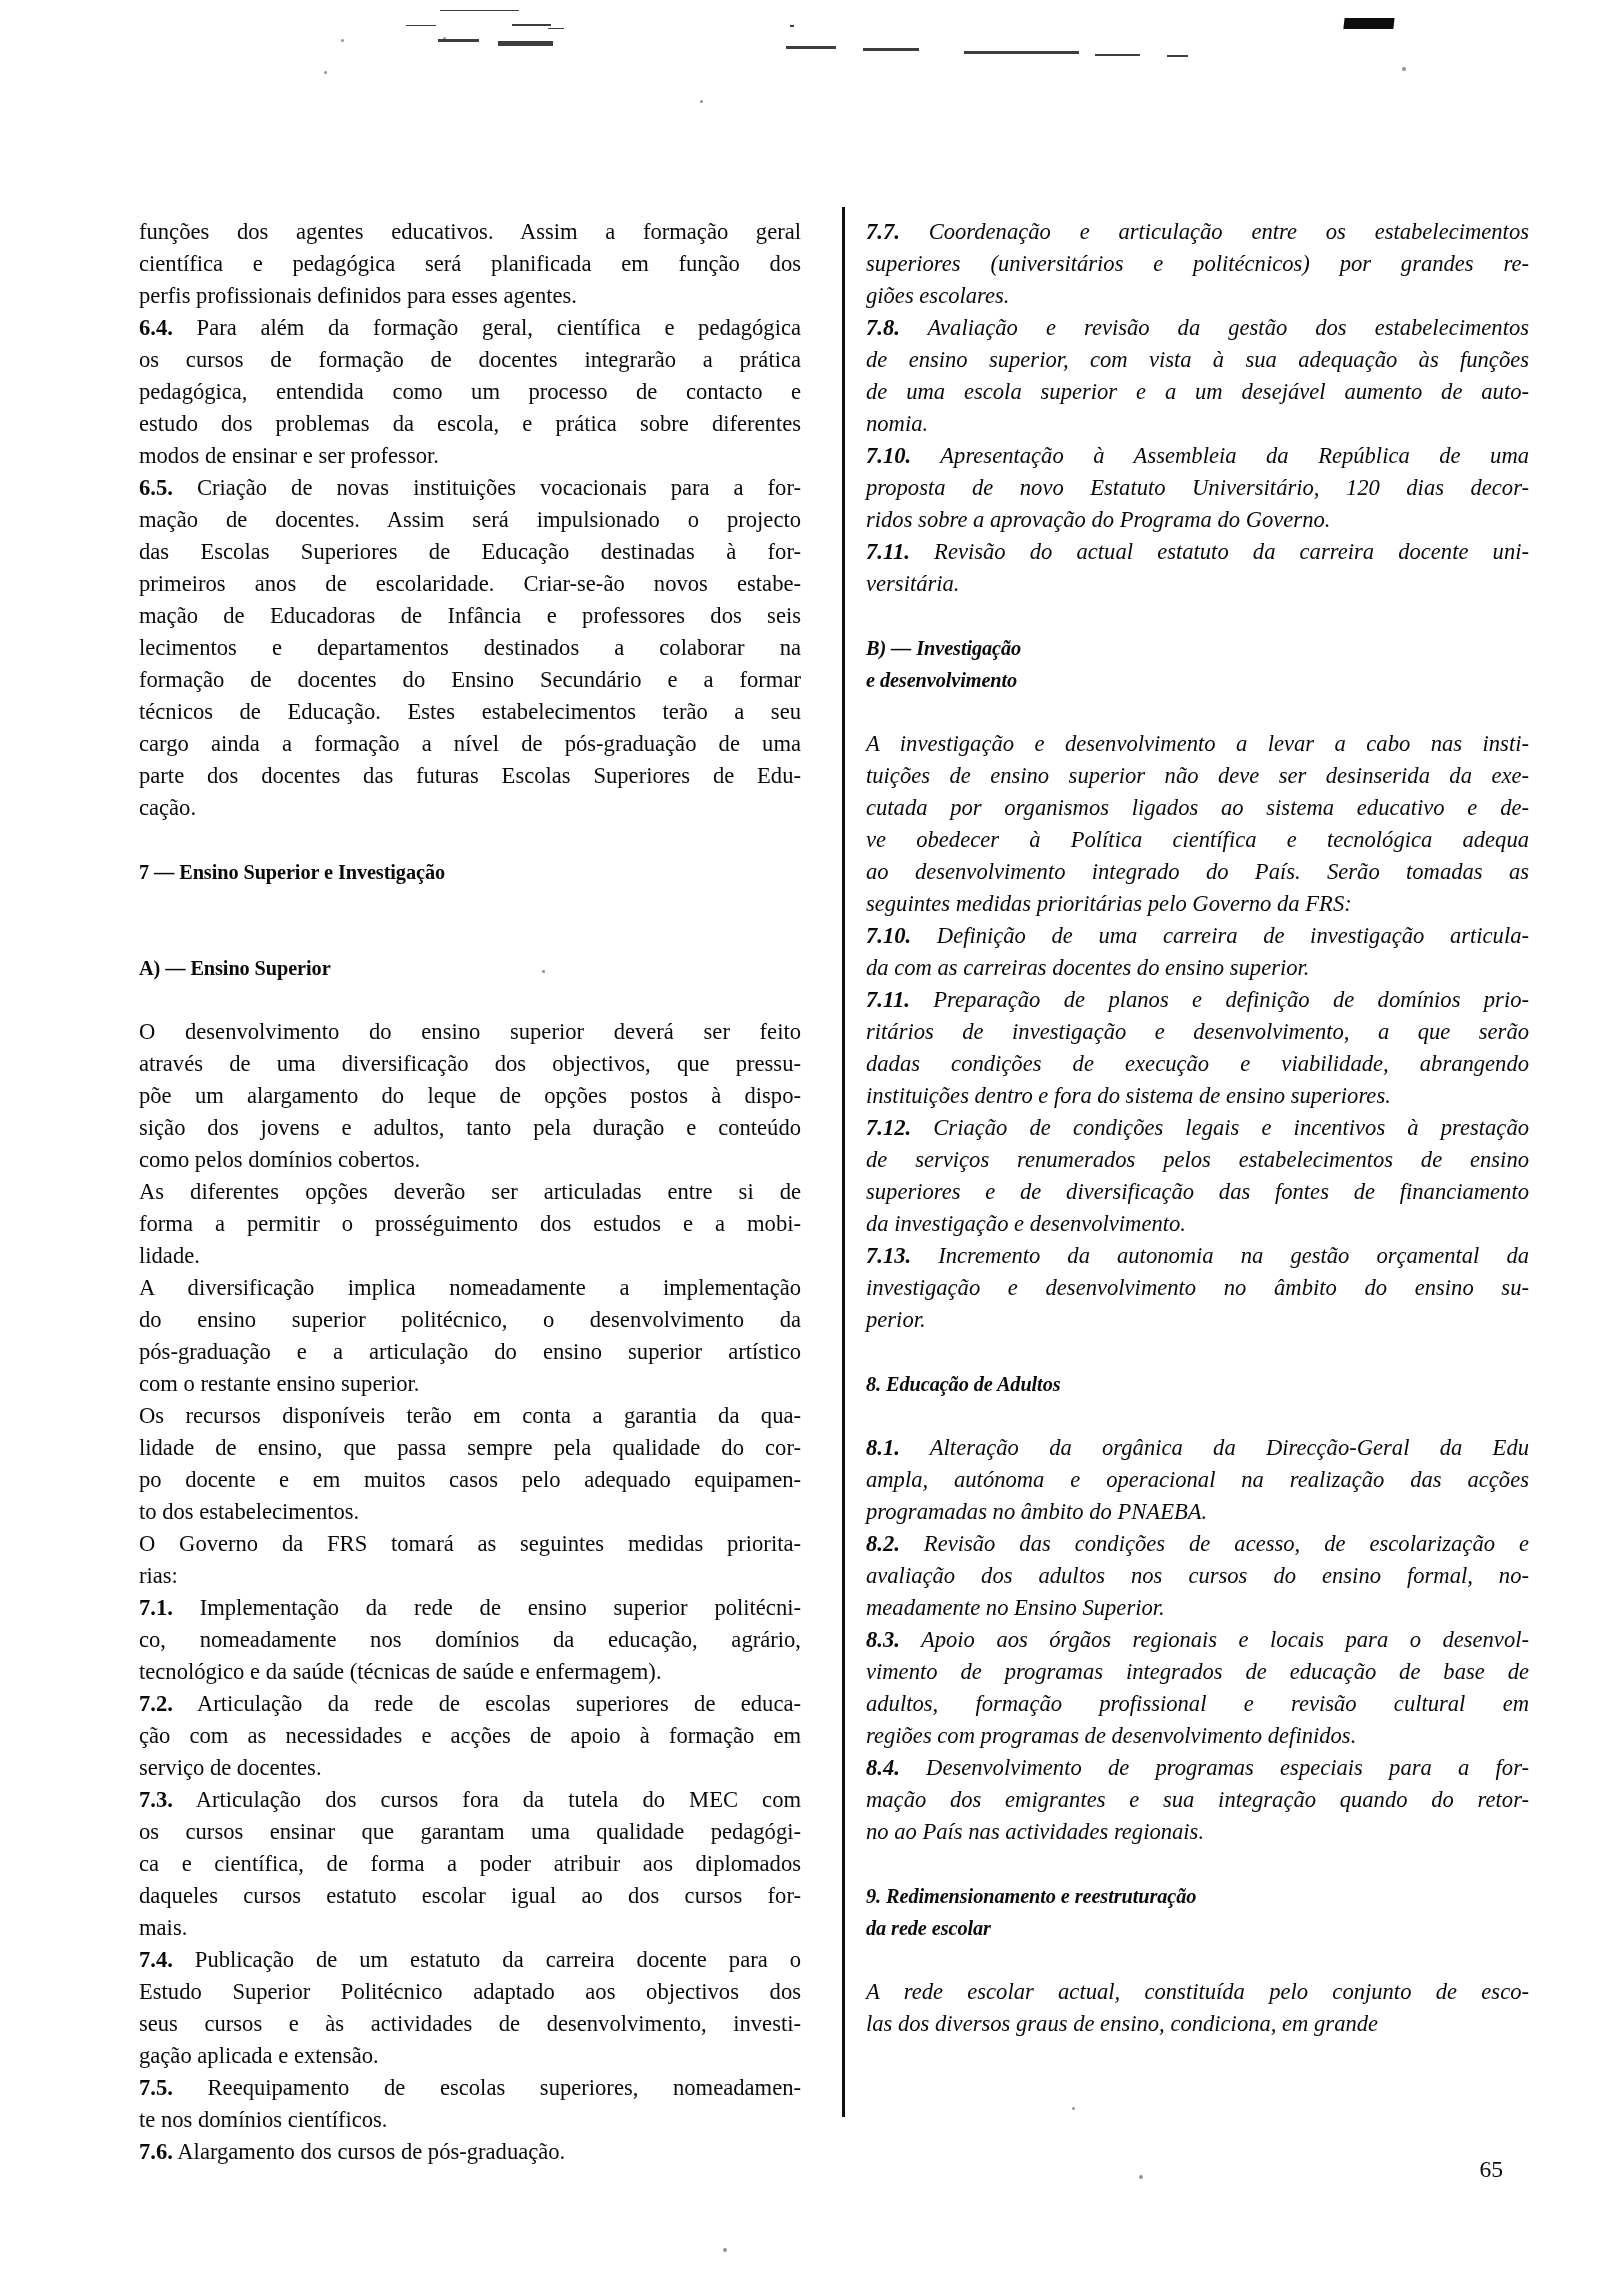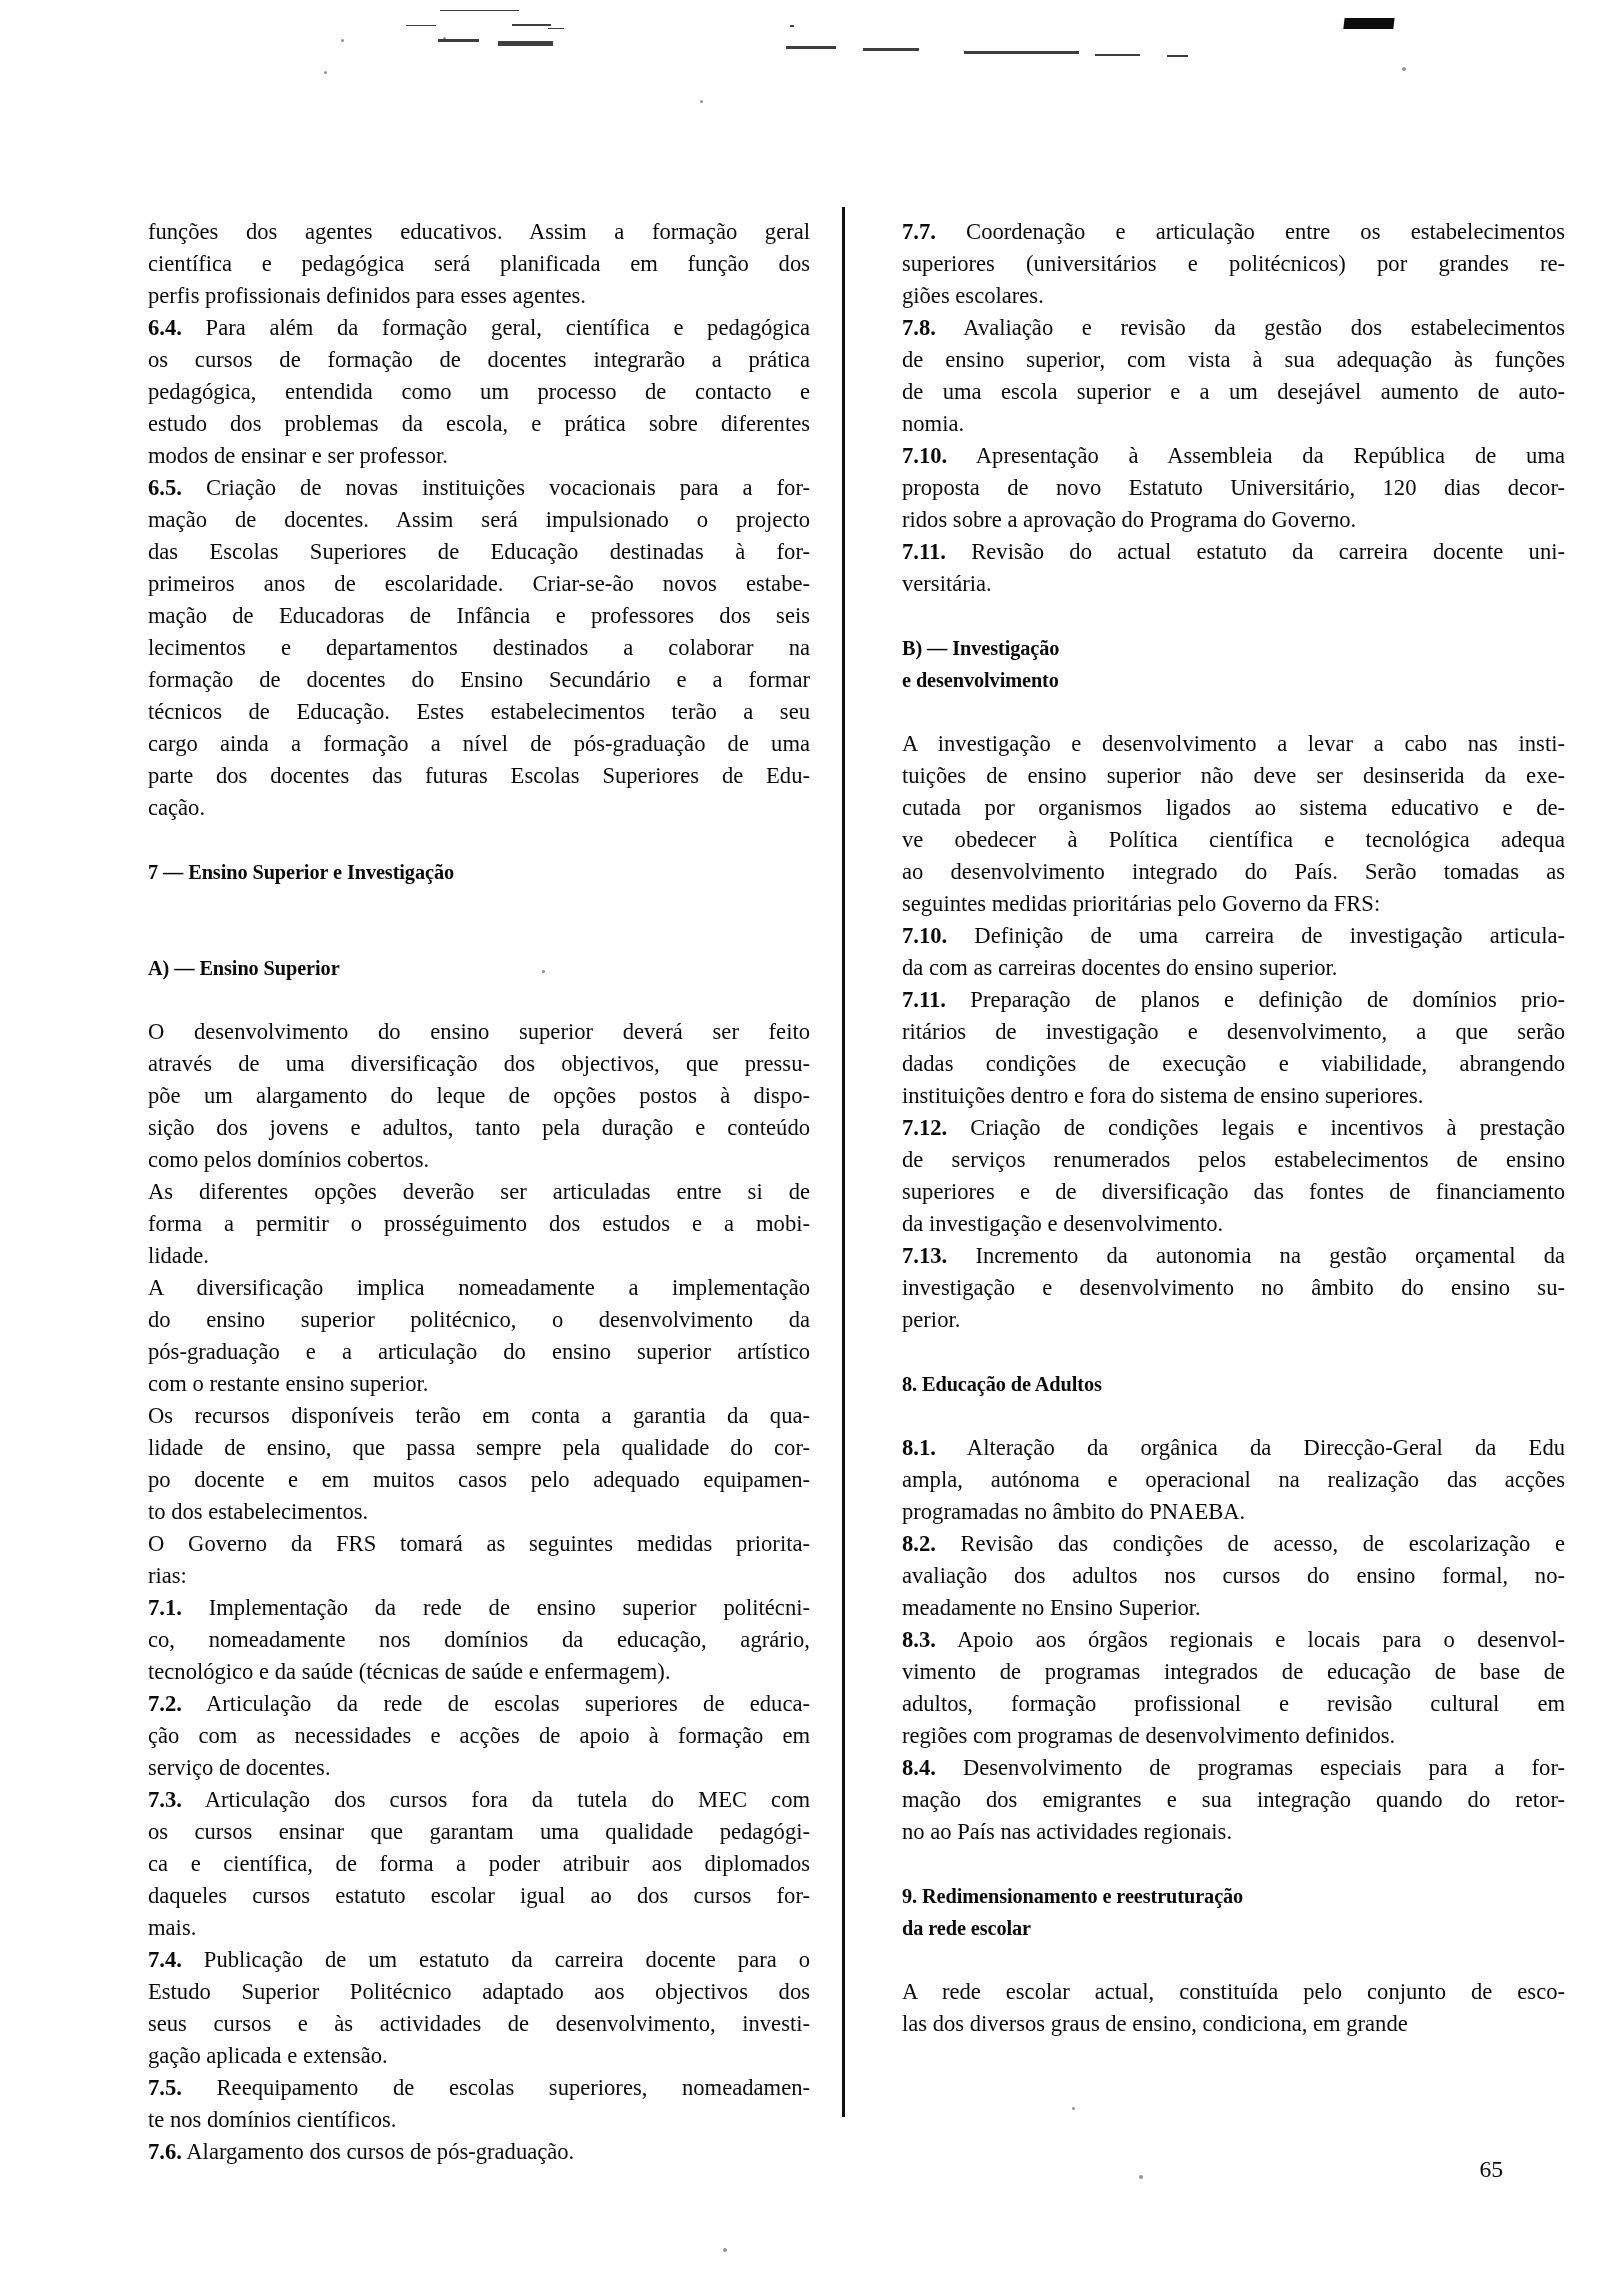--- a/index.html
+++ b/index.html
@@ -56,22 +56,22 @@
   .column {
     position: absolute;
     top: 216px;
     font-size: 22.6px;
     line-height: 32px;
     text-align: justify;
     text-justify: inter-word;
     -webkit-hyphens: none;
     hyphens: none;
   }
-  #col-left  { left: 148px;  width: 662px; }
-  #col-right { left: 902px; width: 663px; }
+  #col-left  { left: 139px;  width: 662px; }
+  #col-right { left: 866px; width: 663px; font-style: italic; }
 
   .para {
     margin: 0;
     text-align: justify;
   }
 
   
   .line {
     display: block;
     white-space: nowrap;

